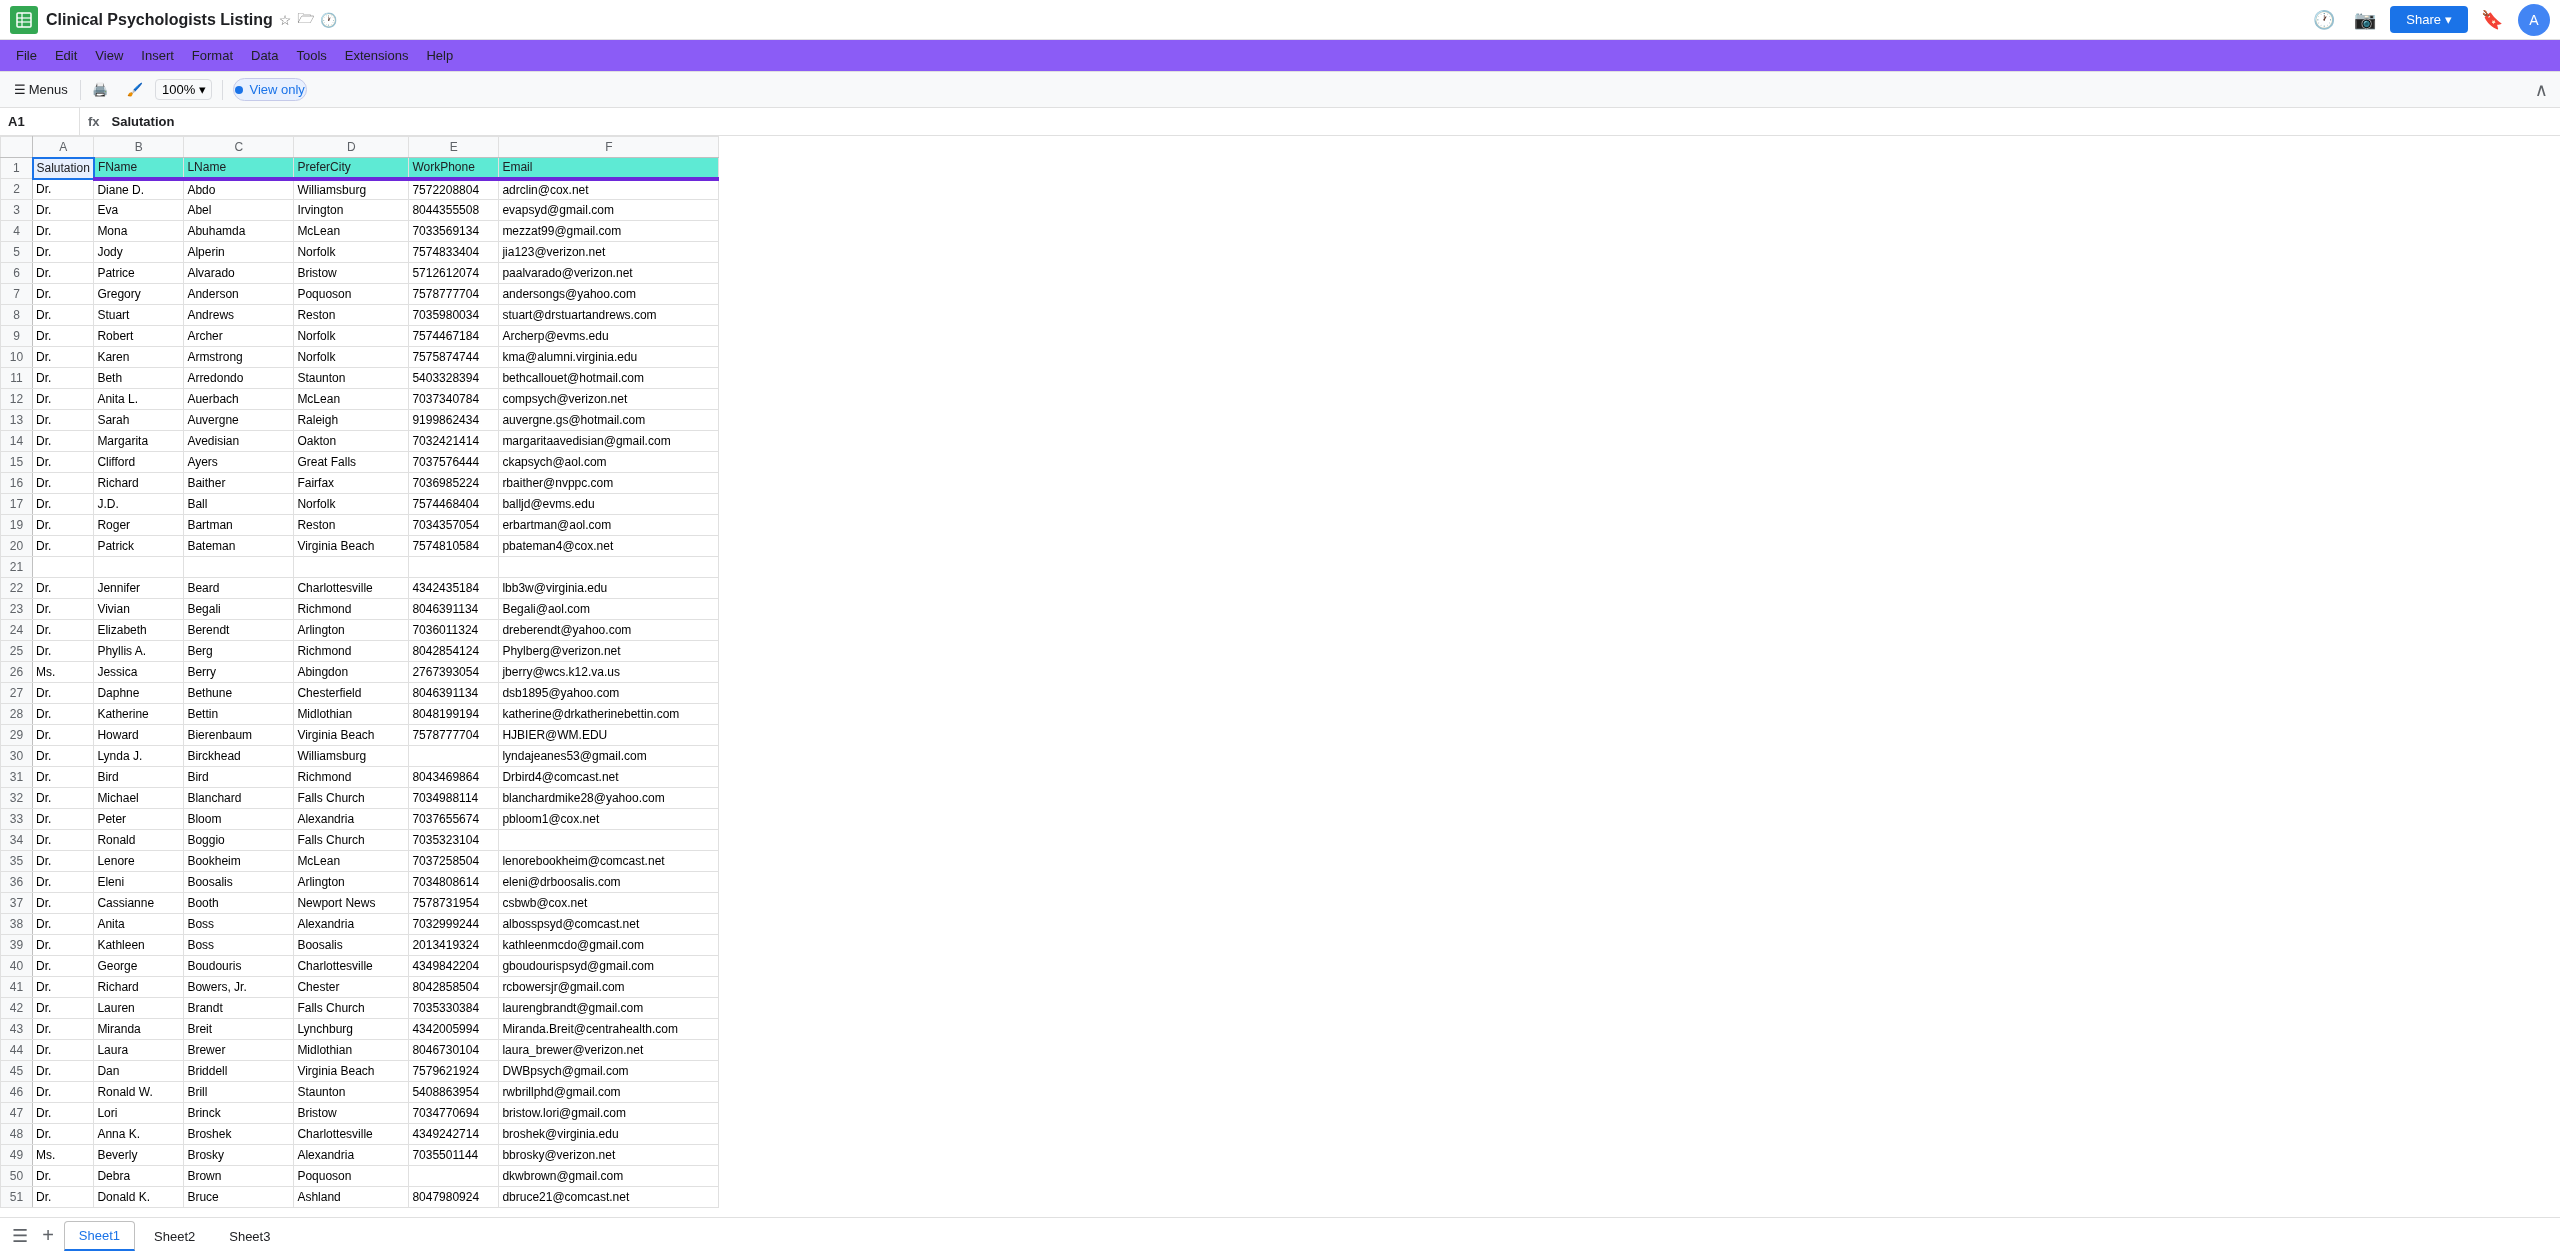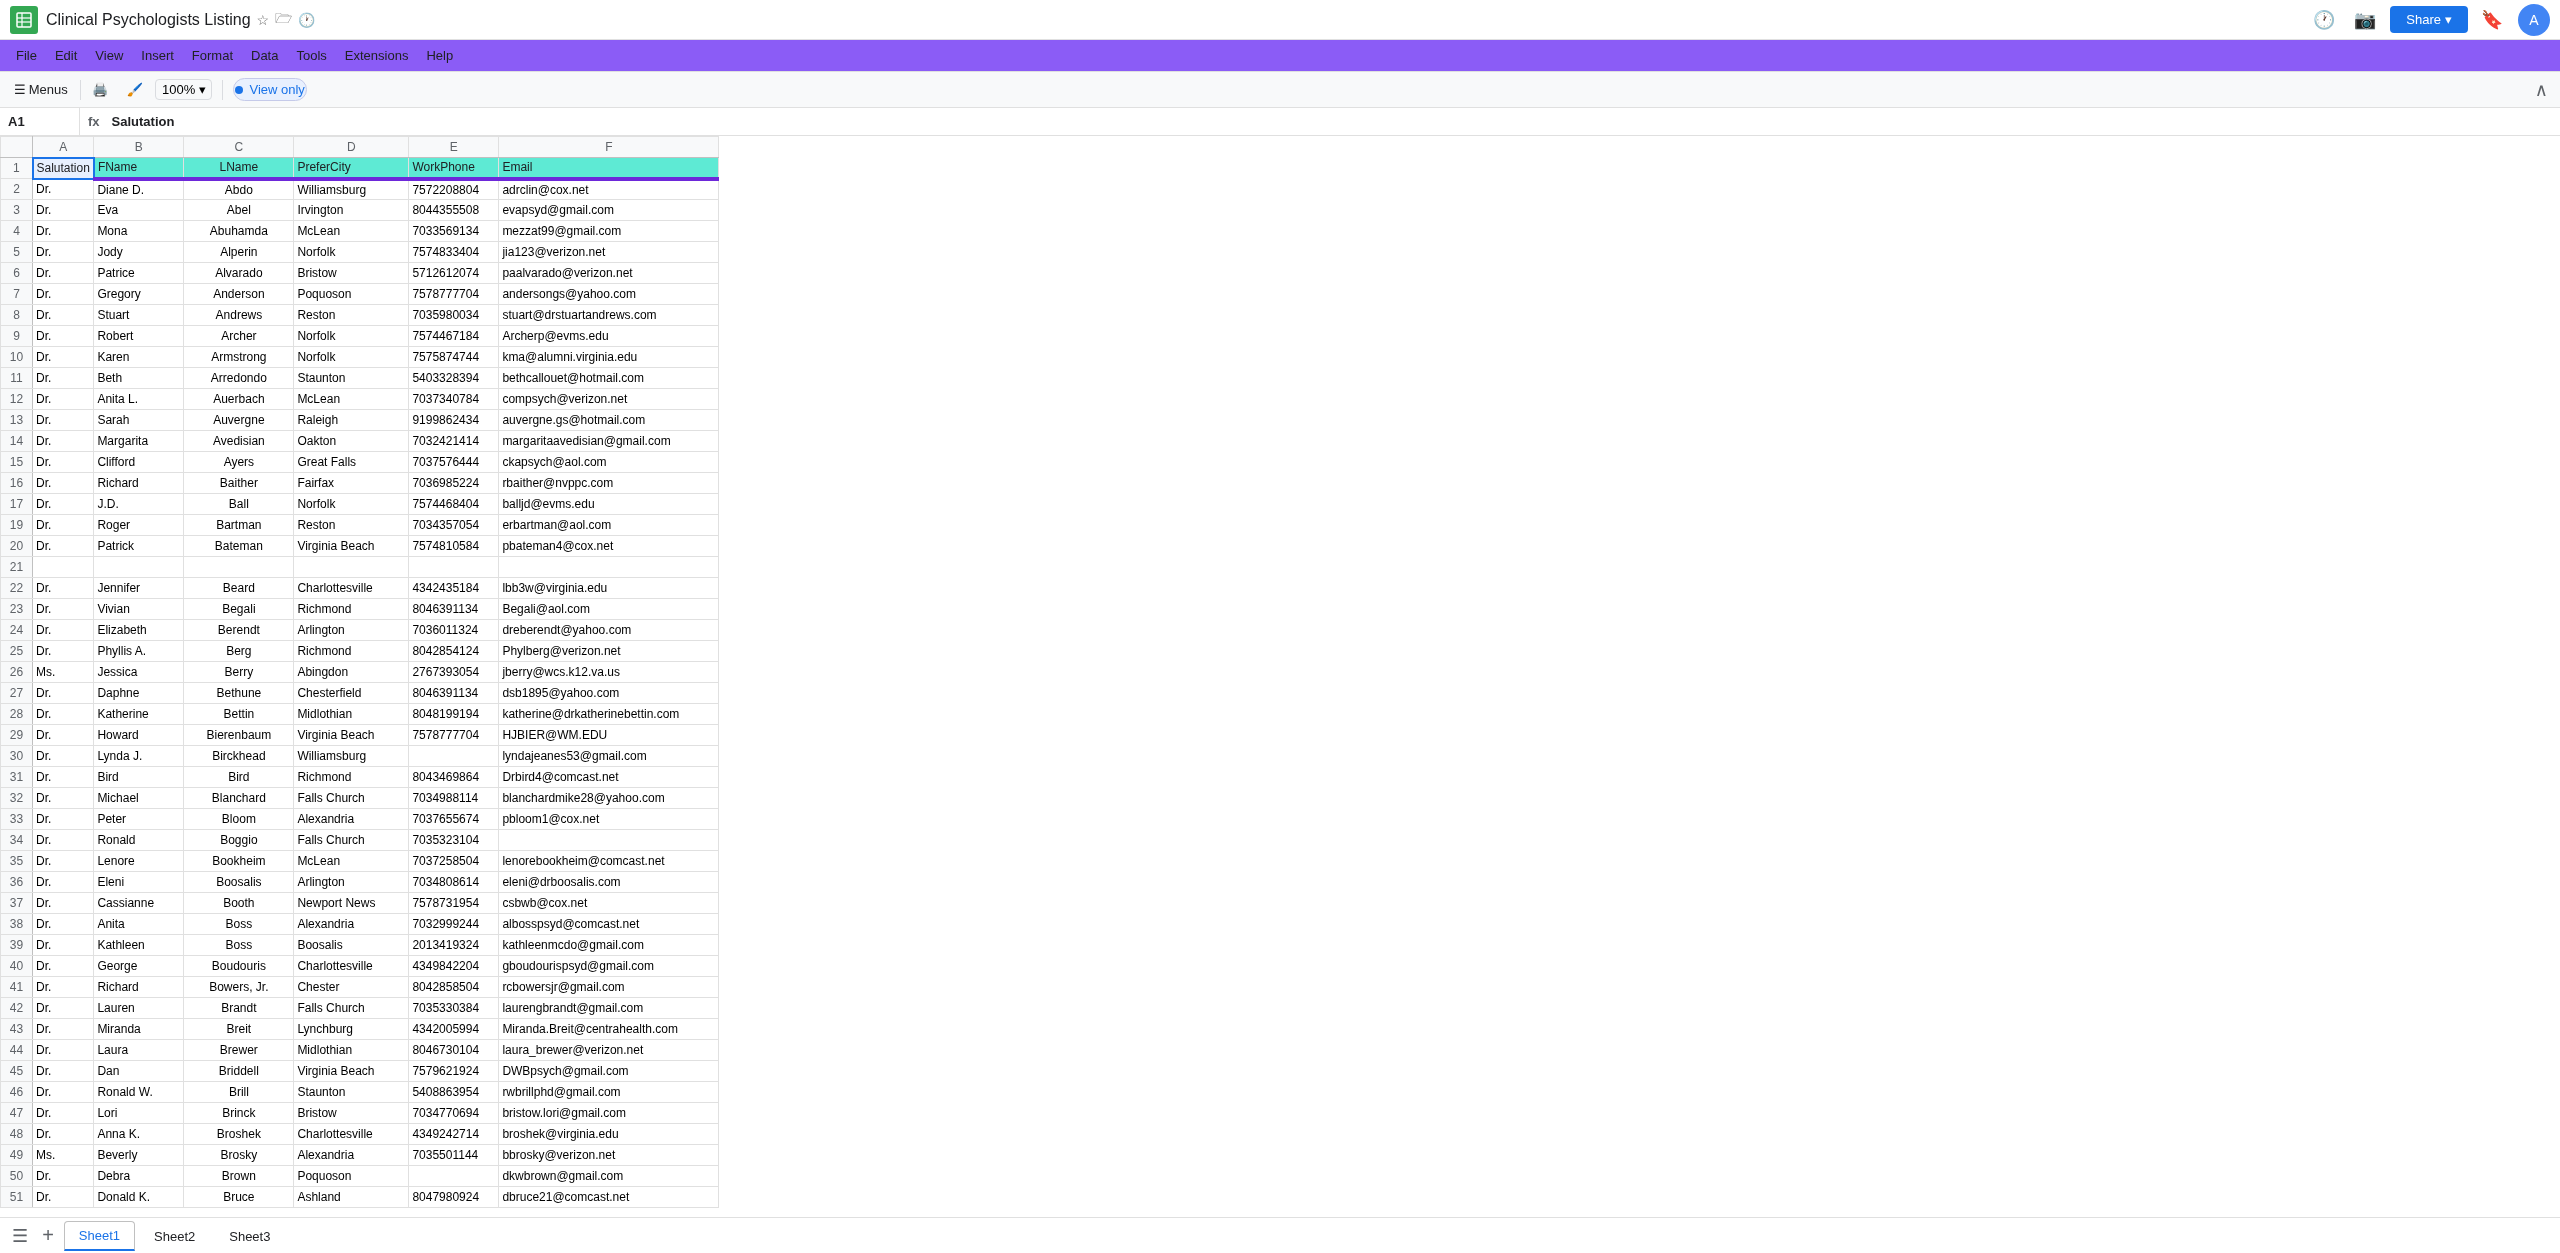--- a/index.html
+++ b/index.html
@@ -17,21 +17,21 @@
     #app-icon {
       width: 28px; height: 28px;
       background: #34a853;
       border-radius: 3px;
       display: flex; align-items: center; justify-content: center;
       margin-right: 8px;
     }
     #app-icon svg { width: 18px; height: 18px; }
     #doc-title {
       font-size: 16px;
-      font-weight: 400;
+      font-weight: 700;
       color: #202124;
       margin-right: 6px;
     }
     .title-icon { cursor: pointer; color: #666; margin-right: 4px; font-size: 14px; }
     #title-icons { display: flex; align-items: center; gap: 2px; }
     #top-right {
       margin-left: auto;
       display: flex; align-items: center; gap: 10px;
     }
     #share-btn {
@@ -209,21 +209,21 @@
     
     table.sheet tr.header-row td {
       background: #5eead4;
       font-weight: 500;
       color: #202124;
       border-bottom: 4px solid #6d28d9;
     }
     
     .col-a { width: 50px; }
     .col-b { width: 90px; }
-    .col-c { width: 110px; text-align: center; }
+    .col-c { width: 110px; }
     .col-d { width: 115px; }
     .col-e { width: 90px; }
     .col-f { width: 220px; }
 
     
     #bottom-bar {
       display: flex;
       align-items: center;
       height: 36px;
       border-top: 1px solid #e0e0e0;

